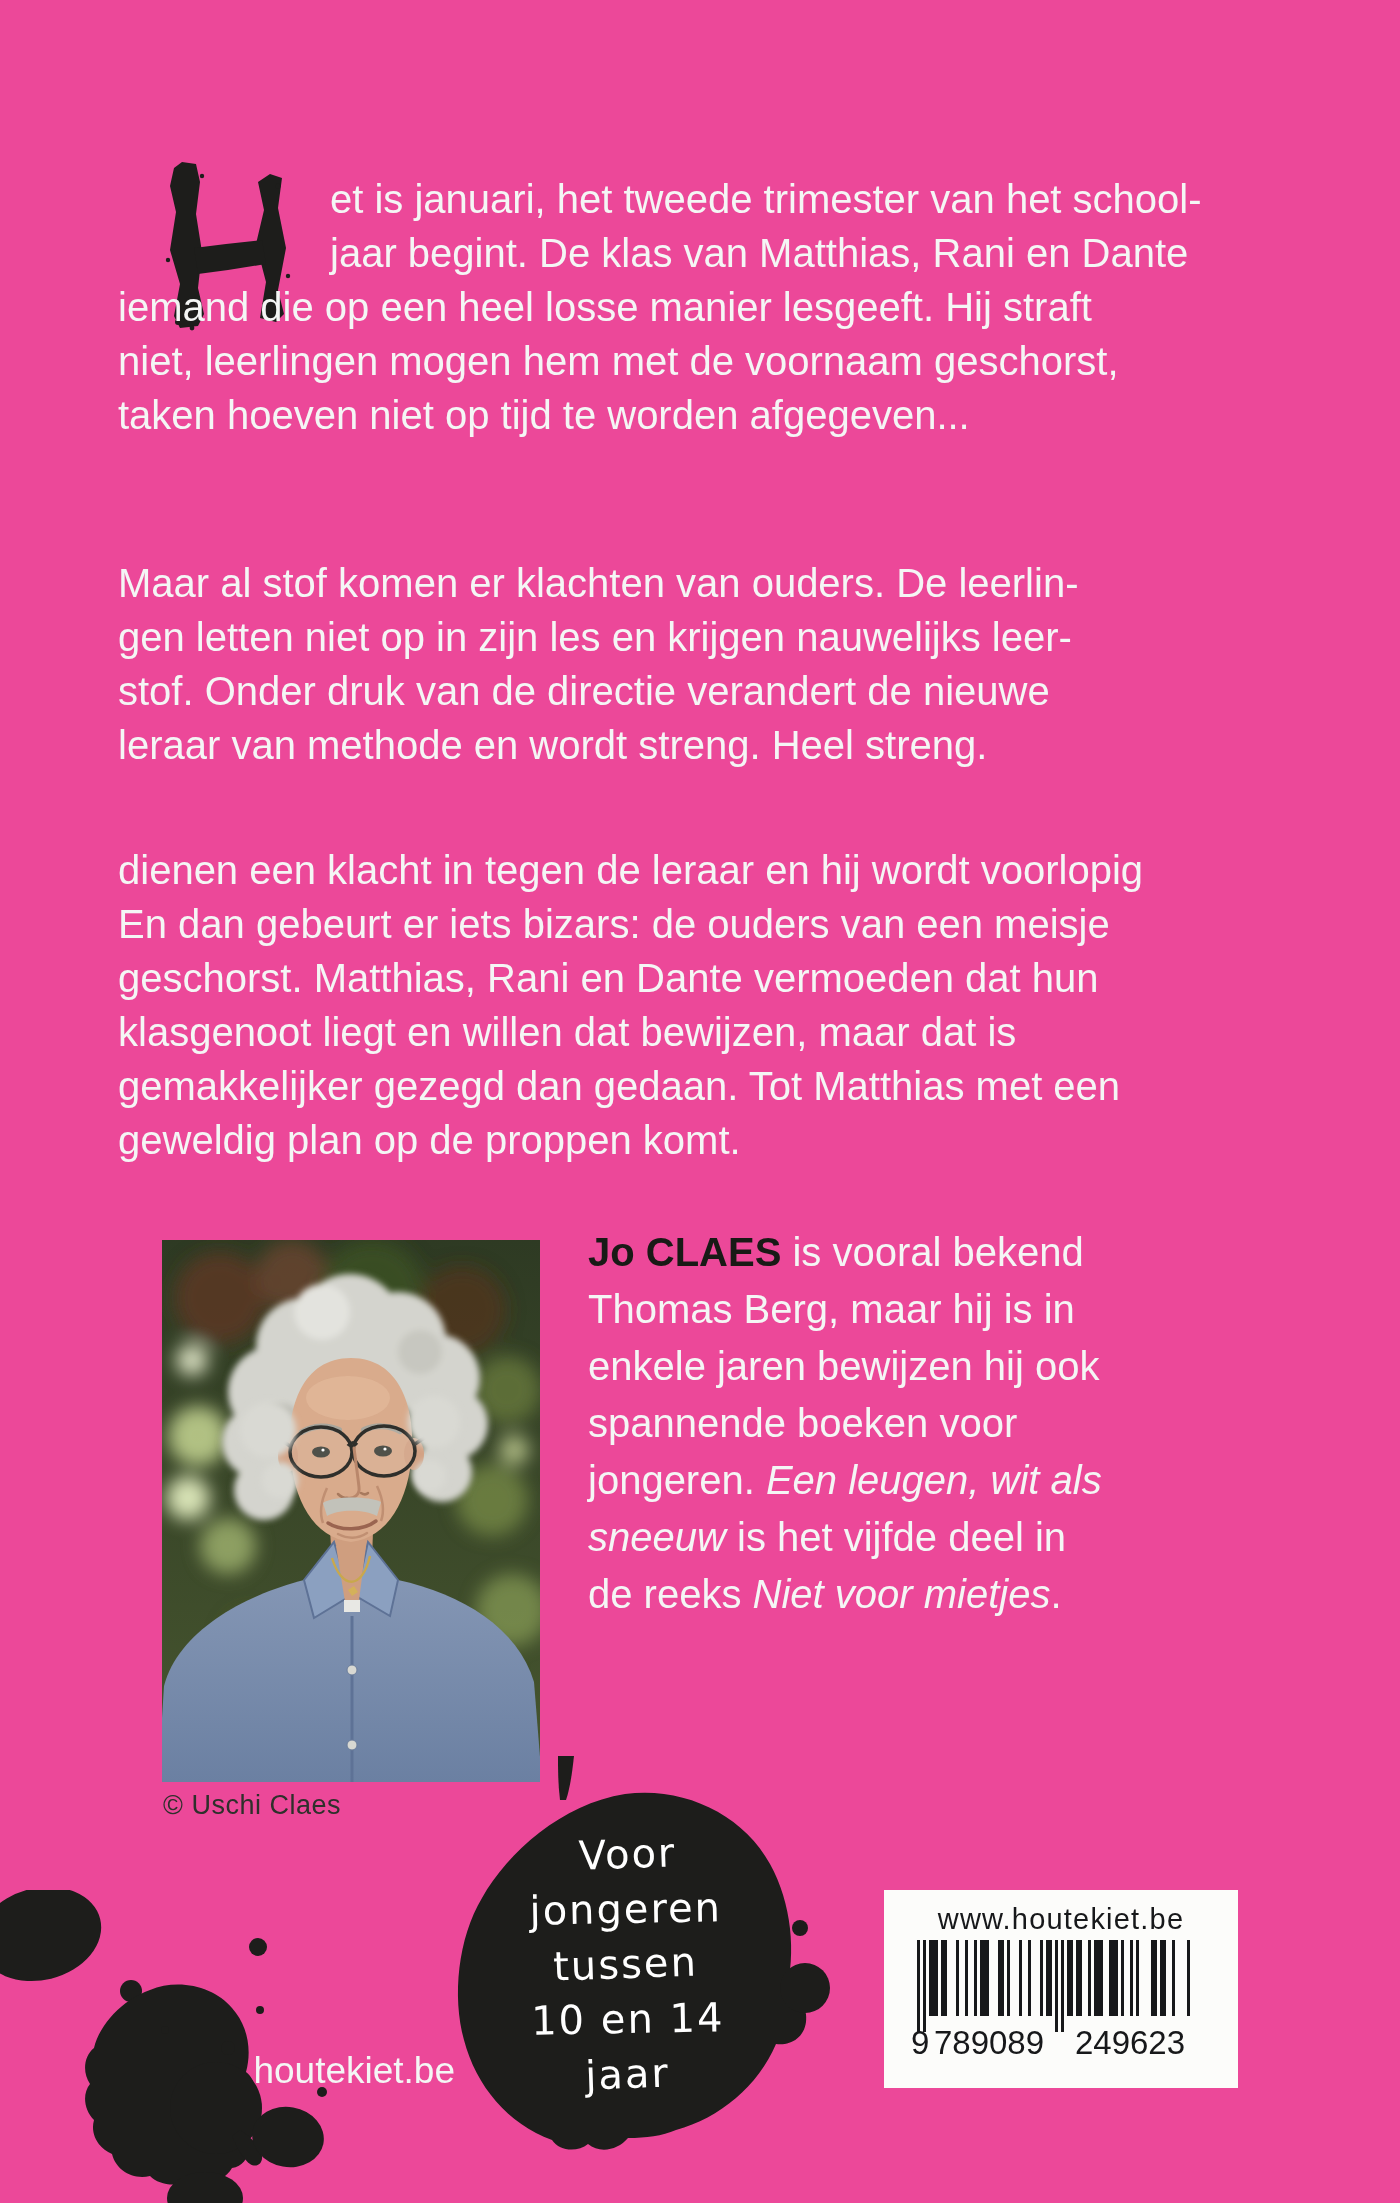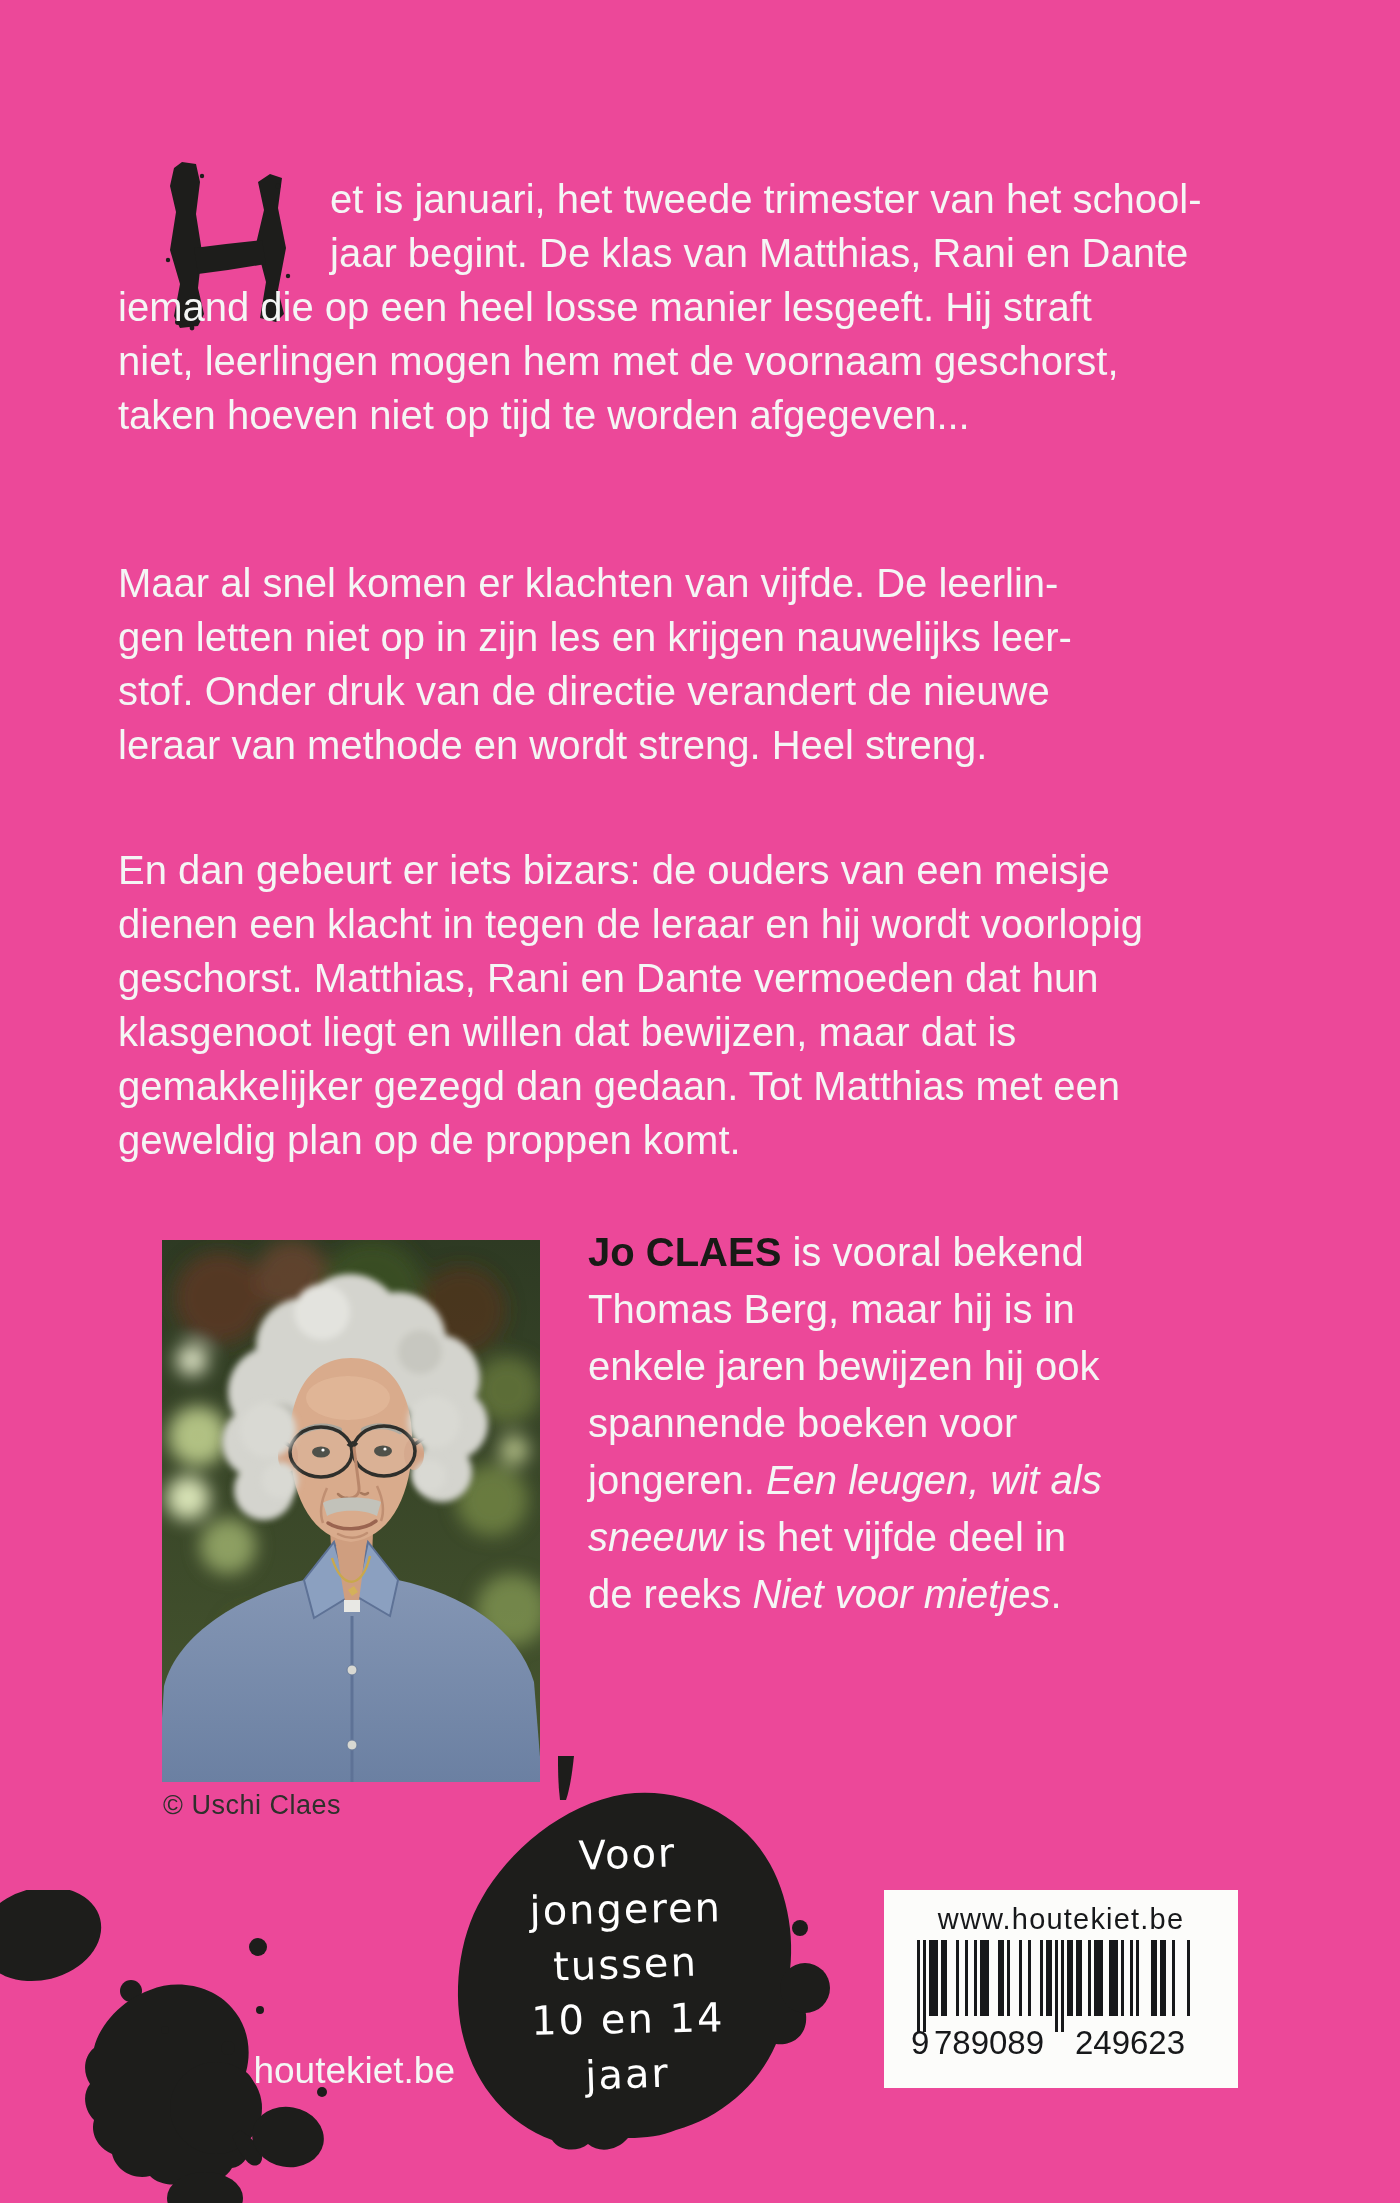--- a/index.html
+++ b/index.html
@@ -63,29 +63,29 @@
 
   <div class="syn" id="p1">
     <div class="ln ind">et is januari, het tweede trimester van het school-</div>
     <div class="ln ind">jaar begint. De klas van Matthias, Rani en Dante</div>
     <div class="ln">iemand die op een heel losse manier lesgeeft. Hij straft</div>
     <div class="ln">niet, leerlingen mogen hem met de voornaam geschorst,</div>
     <div class="ln">taken hoeven niet op tijd te worden afgegeven...</div>
   </div>
 
   <div class="syn" id="p2">
-    <div class="ln">Maar al snel komen er klachten van vijfde. De leerlin-</div>
+    <div class="ln">Maar al stof komen er klachten van ouders. De leerlin-</div>
     <div class="ln">gen letten niet op in zijn les en krijgen nauwelijks leer-</div>
     <div class="ln">stof. Onder druk van de directie verandert de nieuwe</div>
     <div class="ln">leraar van methode en wordt streng. Heel streng.</div>
   </div>
 
   <div class="syn" id="p3">
+    <div class="ln">dienen een klacht in tegen de leraar en hij wordt voorlopig</div>
     <div class="ln">En dan gebeurt er iets bizars: de ouders van een meisje</div>
-    <div class="ln">dienen een klacht in tegen de leraar en hij wordt voorlopig</div>
     <div class="ln">geschorst. Matthias, Rani en Dante vermoeden dat hun</div>
     <div class="ln">klasgenoot liegt en willen dat bewijzen, maar dat is</div>
     <div class="ln">gemakkelijker gezegd dan gedaan. Tot Matthias met een</div>
     <div class="ln">geweldig plan op de proppen komt.</div>
   </div>
 
   <div class="photo">
     <svg width="378" height="542" viewBox="0 0 378 542" aria-hidden="true">
       <defs>
         <linearGradient id="bgG" x1="0" y1="0" x2="0" y2="1">

